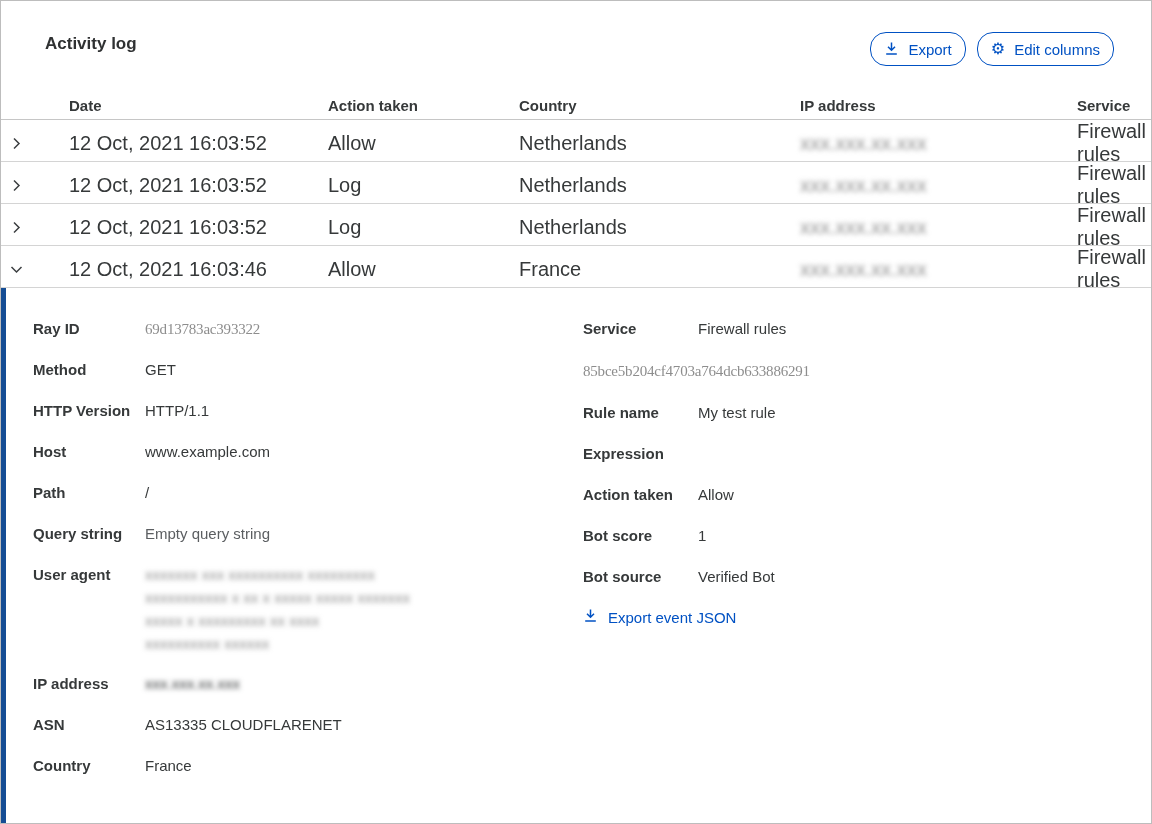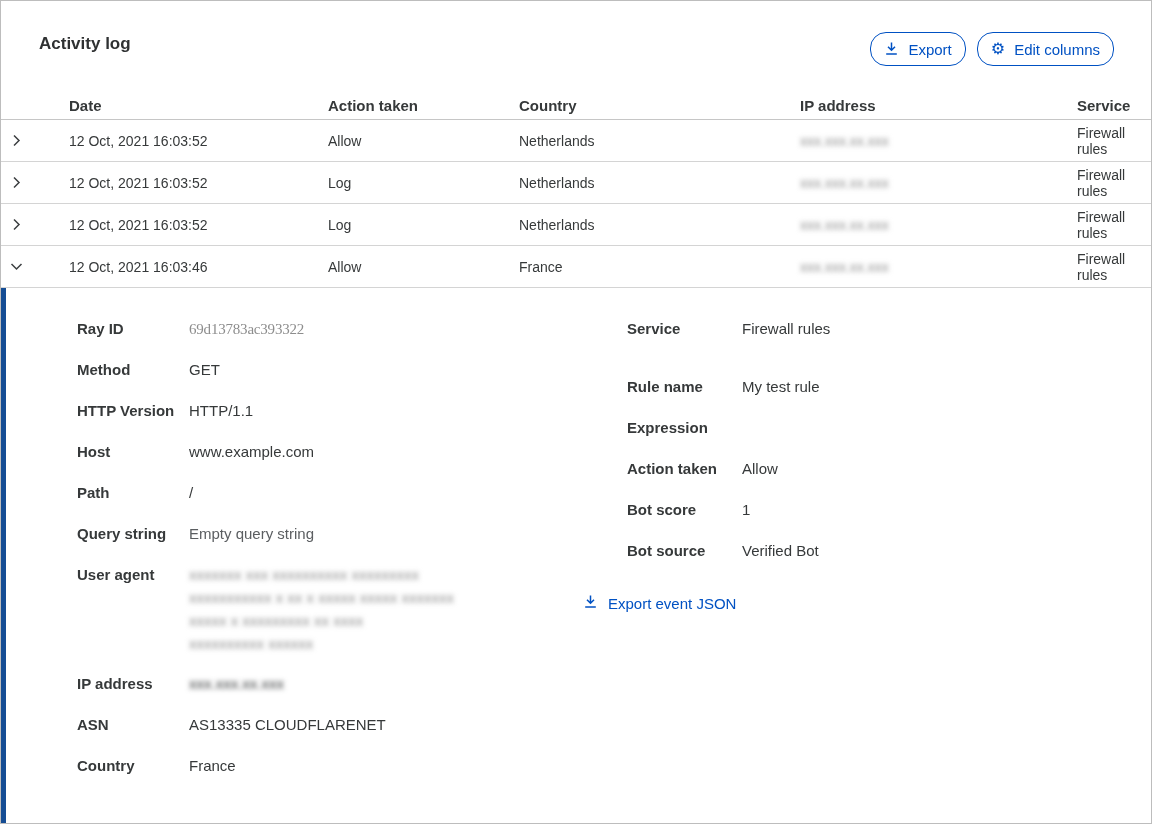--- a/index.html
+++ b/index.html
@@ -11,21 +11,21 @@
     width:1152px; height:824px;
     border:1px solid #bdbdbd;
     background:#fff;
     display:flex; flex-direction:column;
     overflow:hidden;
   }
 
   
   .topbar { position:relative; height:90px; flex:none; }
   .page-title {
-    position:absolute; left:38px; top:33px;
+    position:absolute; left:44px; top:33px;
     font-size:17px; font-weight:700; color:#2f3132;
   }
   .actions { position:absolute; right:37px; top:31px; display:flex; gap:11px; }
   .btn {
     display:inline-flex; align-items:center; gap:9px;
     height:34px; padding:0 13px;
     background:#fff; border:1px solid #0051c3; border-radius:16px;
     color:#0051c3; font-size:15px; font-family:inherit; cursor:pointer;
     line-height:1;
   }
@@ -39,21 +39,21 @@
     gap:30px;
   }
   .thead {
     height:29px; flex:none;
     border-bottom:1px solid #c6c6c6;
     font-weight:600; font-size:15px; color:#36393a;
   }
   .trow {
     height:42px; flex:none;
     border-bottom:1px solid #d4d4d4;
-    font-size:14px; cursor:pointer; background:#fff;
+    font-size:20px; cursor:pointer; background:#fff;
   }
   .chev-cell { display:flex; align-items:center; padding-left:8px; }
   .chev-cell svg { display:block; }
 
   .blur-text {
     color:#8f8f8f;
     filter:blur(2.6px);
     user-select:none;
     white-space:nowrap;
     overflow:hidden;
@@ -64,35 +64,35 @@
     flex:1;
     border-left:5px solid #154d94;
     padding:29px 36px 0 27px;
     display:flex;
     font-size:15px;
     overflow:hidden;
   }
   .dcol-left  { flex:0 0 550px; }
   .dcol-right { flex:1; }
   .drow { display:flex; margin-bottom:17px; line-height:24px; }
-  .dlabel { flex:none; width:112px; font-weight:600; color:#36393a; padding-right:8px;margin-left:44px; }
+  .dlabel { flex:none; width:112px; font-weight:600; color:#36393a; padding-right:8px; }
   .dcol-right .dlabel { width:115px; }
   .dval { flex:1; color:#36393a; }
   .mono {
     font-family:Liberation Serif, serif;
     font-size:15px; color:#8d8d8d; letter-spacing:-0.2px;
   }
   .mono-wrap { max-width:273px; word-break:break-all; line-height:26px; }
   .italic { color:#5b5e61; }
   .ua-line { line-height:23px; }
 
   .export-link {
     display:inline-flex; align-items:center; gap:10px;
     color:#0051c3; font-size:15px; cursor:pointer;
-    margin-top:12px; line-height:24px; text-decoration:none;
+    margin-top:0; line-height:24px; text-decoration:none;
   }
 </style>
 </head>
 <body>
 
 <div class="app">
 
   <div class="topbar">
     <div class="page-title">Activity log</div>
     <div class="actions">
@@ -222,20 +222,21 @@
         <div class="dval">France</div>
       </div>
     </div>
 
     <div class="dcol-right">
       <div class="drow">
         <div class="dlabel">Service</div>
         <div class="dval">Firewall rules</div>
       </div>
       <div class="drow">
+        <div class="dval mono mono-wrap">85bce5b204cf4703a764dcb633886291</div>
       </div>
       <div class="drow">
         <div class="dlabel">Rule name</div>
         <div class="dval">My test rule</div>
       </div>
       <div class="drow">
         <div class="dlabel">Expression</div>
       </div>
       <div class="drow">
         <div class="dlabel">Action taken</div>

